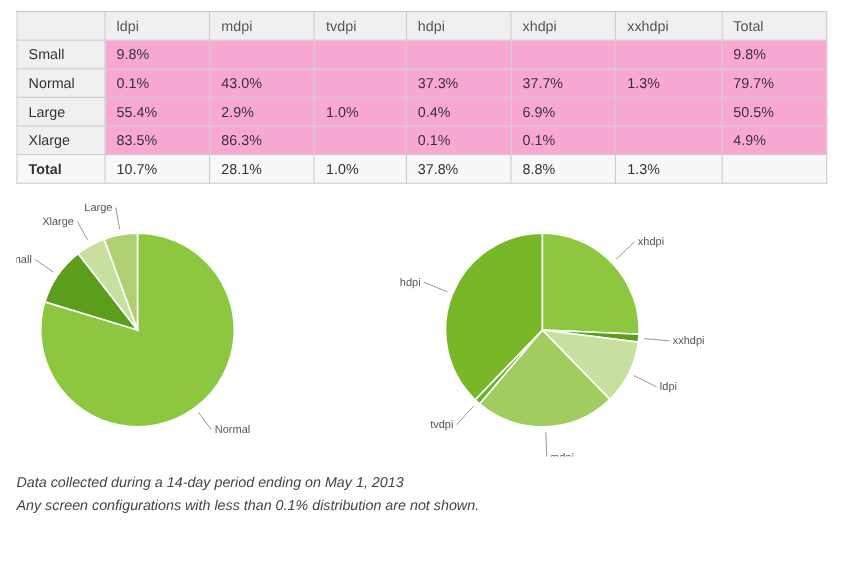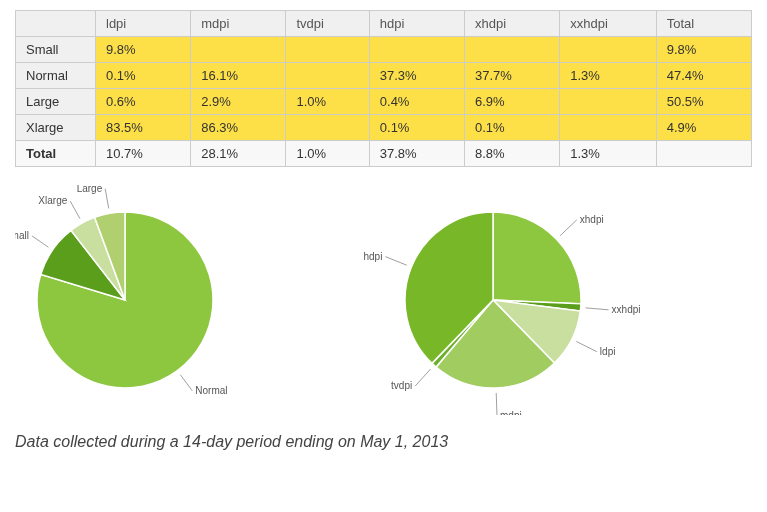--- a/index.html
+++ b/index.html
@@ -36,21 +36,21 @@
       color: #333;
       width: 80px;
     }
     tr:last-child td {
       font-weight: normal;
       background: #f8f8f8;
     }
     tr:last-child td:first-child {
       font-weight: bold;
     }
-    td { background: #fde047; }
+    td { background: #f9a8d4; }
 
     
     .charts-area {
       display: flex;
       flex-direction: row;
       justify-content: flex-start;
       align-items: center;
       gap: 20px;
       margin-bottom: 14px;
     }
@@ -62,21 +62,21 @@
     }
 
     svg text {
       font-family: Arial, sans-serif;
       fill: #555;
     }
 
     
     .footnote {
       font-style: italic;
-      font-size: 16px;
+      font-size: 13px;
       color: #444;
       line-height: 1.6;
       margin-top: 8px;
     }
   </style>
 </head>
 <body>
 
 <table>
   <thead>
@@ -98,30 +98,30 @@
         <td></td>
         <td></td>
         <td></td>
         <td></td>
         <td></td>
         <td>9.8%</td>
       </tr>
       <tr>
         <td>Normal</td>
         <td>0.1%</td>
-        <td>16.1%</td>
+        <td>43.0%</td>
         <td></td>
         <td>37.3%</td>
         <td>37.7%</td>
         <td>1.3%</td>
-        <td>47.4%</td>
+        <td>79.7%</td>
       </tr>
       <tr>
         <td>Large</td>
-        <td>0.6%</td>
+        <td>55.4%</td>
         <td>2.9%</td>
         <td>1.0%</td>
         <td>0.4%</td>
         <td>6.9%</td>
         <td></td>
         <td>50.5%</td>
       </tr>
       <tr>
         <td>Xlarge</td>
         <td>83.5%</td>
@@ -181,13 +181,14 @@
         <text x="67.20047312174047" y="204.04204563769375" text-anchor="end" font-size="10" fill="#555">tvdpi</text>
         <path d="M 148 115 L 86.95850908847318 178.38719419013583 A 88 88 0 0 1 147.99999999999997 27 Z" fill="#78b828" stroke="#fff" stroke-width="1.5"></path>
         <line x1="61.747600739876475" y1="80.2217938663846" x2="40.41636221317927" y2="71.62073213441519" stroke="#888" stroke-width="0.8"></line>
         <text x="37.41636221317927" y="74.62073213441519" text-anchor="end" font-size="10" fill="#555">hdpi</text>
       </svg>
   </div>
 </div>
 
 <div class="footnote">
   <div>Data collected during a 14-day period ending on May 1, 2013</div>
+  <div>Any screen configurations with less than 0.1% distribution are not shown.</div>
 </div>
 
 </body></html>

